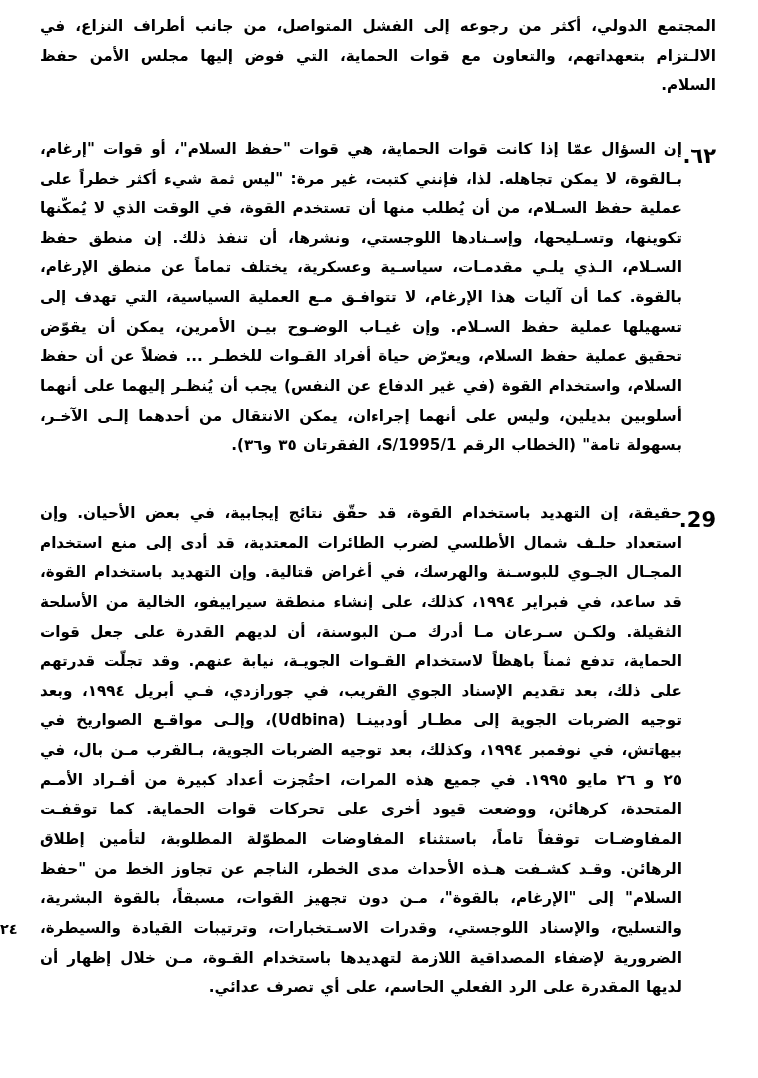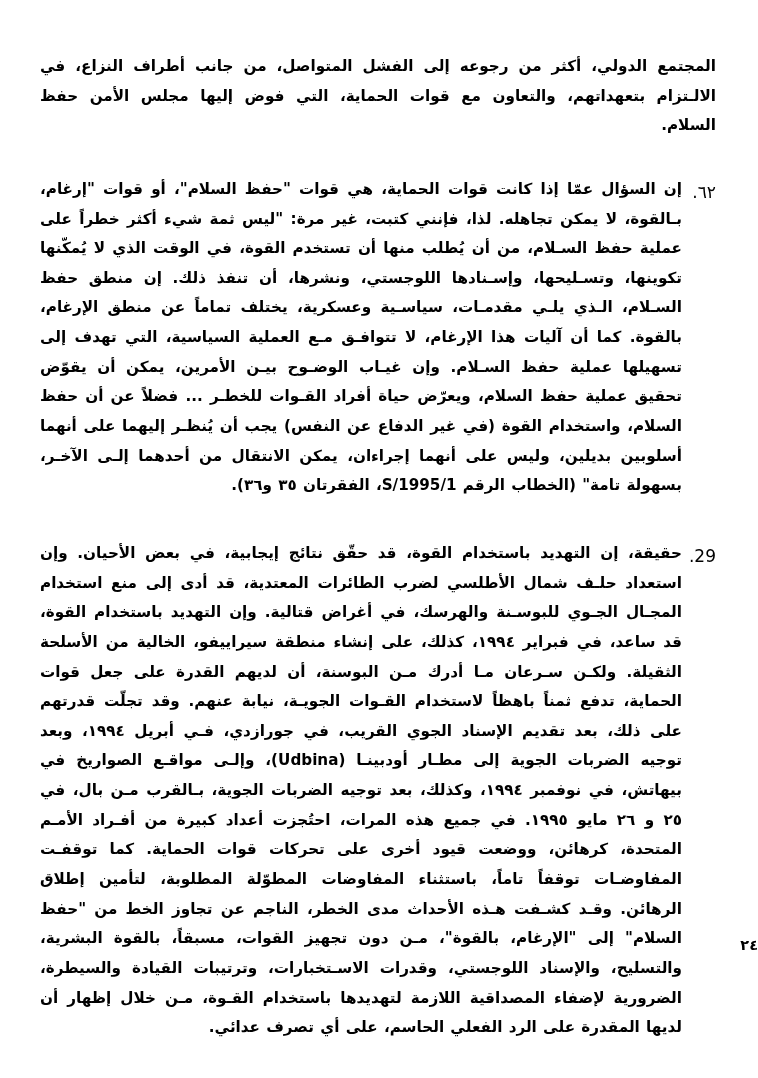--- a/index.html
+++ b/index.html
@@ -12,36 +12,35 @@
     height: 1078px;
     position: relative;
     font-family: "DejaVu Sans", sans-serif;
     color: #000000;
     overflow: hidden;
   }
   .page {
     width: 758px;
     height: 963px;
     box-sizing: border-box;
-    padding: 36px 42px 20px 40px;
+    padding: 12px 42px 20px 40px;
     position: relative;
-    margin-top: 16px;
   }
   .para {
     display: flex;
     flex-direction: row;
     align-items: flex-start;
     margin-bottom: 26px;
   }
   .para-num {
     flex: 0 0 auto;
     width: 34px;
     text-align: right;
-    font-size: 17px;
-    font-weight: normal;
+    font-size: 21px;
+    font-weight: bold;
     line-height: 1.95;
     padding-top: 1px;
     letter-spacing: 0px;
   }
   .para-body {
     flex: 1 1 auto;
     font-size: 15.2px;
     font-weight: bold;
     line-height: 1.95;
     text-align: justify;
@@ -54,21 +53,21 @@
   .para.lead {
     margin-bottom: 34px;
   }
   .p62 { margin-bottom: 38px; }
   .p63 { margin-bottom: 0; }
   .page-number {
     position: absolute;
     bottom: 26px;
     left: 0;
     right: 0;
-    text-align: right;
+    text-align: left;
     font-size: 14.5px;
     font-weight: bold;
     letter-spacing: 1px;
   }
 </style>
 </head>
 <body>
 
 <div class="page">
 

